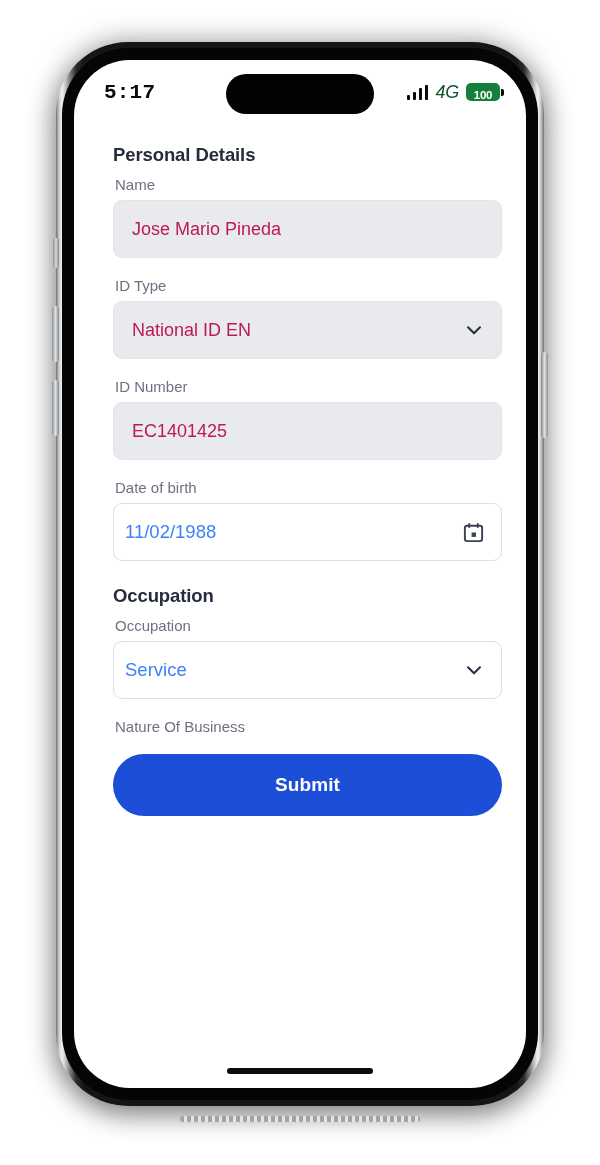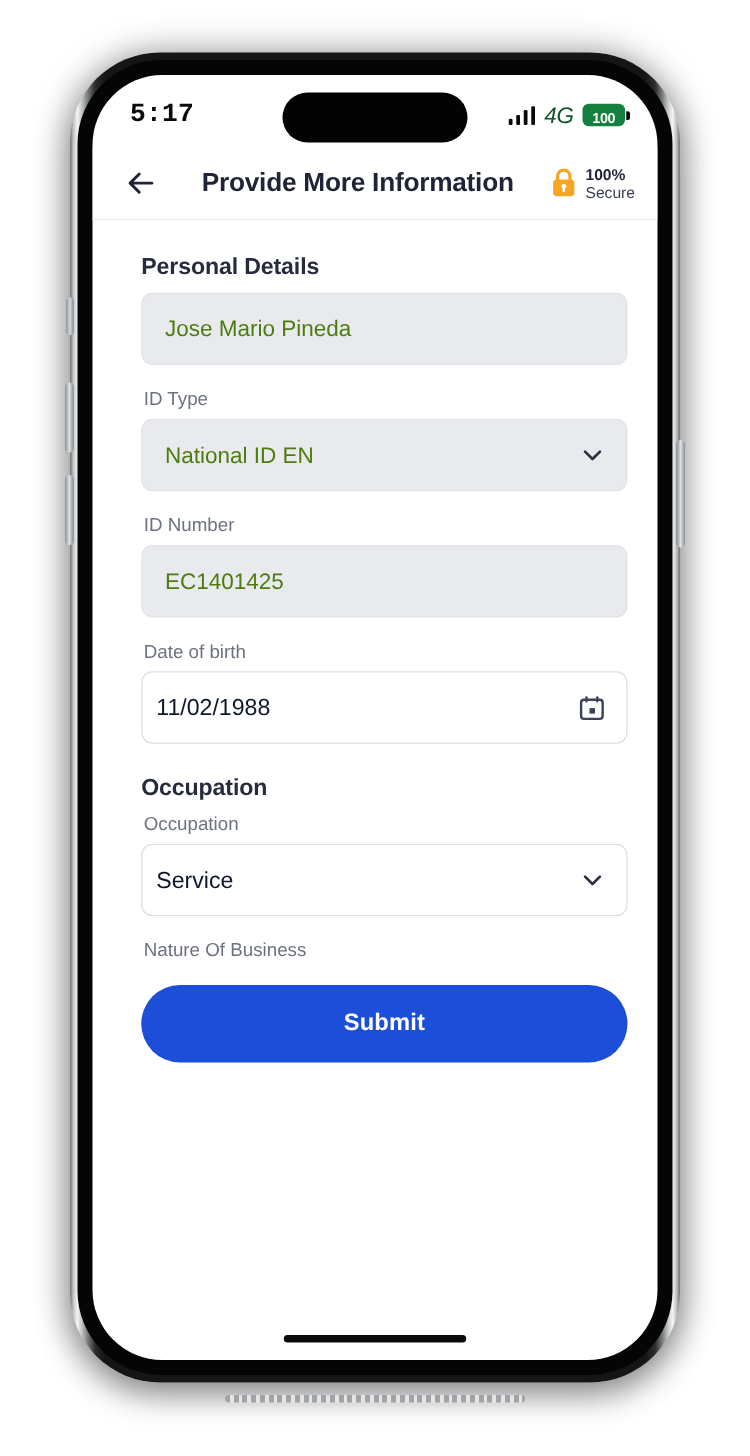--- a/index.html
+++ b/index.html
@@ -258,26 +258,26 @@
     padding: 0 16px 0 18px;
     box-sizing: border-box;
     margin-bottom: 19px;
     font-size: 18px;
   }
   .field .value { flex: 1 1 auto; }
 
   .field.disabled {
     background: #e9eaee;
     border: 1px solid #e2e4e8;
-    color: #4d7c0f;
+    color: #be185d;
   }
   .field.active {
     background: #ffffff;
     border: 1px solid #dcdfe4;
-    color: #0f172a;
+    color: #3b82f6;
     padding-left: 11px;
   }
   .field.active .value { font-size: 18.5px; }
 
   .chevron { flex: 0 0 auto; display: flex; align-items: center; }
   .cal-icon { flex: 0 0 auto; display: flex; align-items: center; }
 
   
   .submit-wrap { padding: 12px 0 0 0; }
   .submit-btn {
@@ -333,45 +333,26 @@
             <i></i>
             <i></i>
         </div>
         <div class="net-label">4G</div>
         <div class="battery">
           <span>100</span>
         </div>
       </div>
     </div>
 
-    <div class="app-header">
-      <div class="back-btn">
-        <svg width="27" height="27" viewBox="0 0 24 24" fill="none">
-          <path d="M20 12H4.5M4.5 12L11 5.5M4.5 12L11 18.5" stroke="#1f2437" stroke-width="2.1" stroke-linecap="round" stroke-linejoin="round"></path>
-        </svg>
-      </div>
-      <div class="header-title">Provide More Information</div>
-      <div class="secure-badge">
-        <svg width="22" height="25" viewBox="0 0 22 25" fill="none">
-          <path d="M6 10V7a5 5 0 0110 0v3" stroke="#F5A623" stroke-width="2.6" stroke-linecap="round" fill="none"></path>
-          <rect x="2.5" y="9.5" width="17" height="13.5" rx="3" fill="#F5A623"></rect>
-          <circle cx="11" cy="15" r="1.9" fill="#ffffff"></circle>
-          <rect x="10" y="15.5" width="2" height="4" rx="1" fill="#ffffff"></rect>
-        </svg>
-        <div class="secure-text">
-          <span class="secure-pct">100%</span>
-          <span class="secure-word">Secure</span>
-        </div>
-      </div>
-    </div>
 
     <div class="form-body">
 
       <div class="section-heading">Personal Details</div>
 
+      <div class="field-label">Name</div>
       <div class="field disabled">
         <span class="value">Jose Mario Pineda</span>
       </div>
 
       <div class="field-label">ID Type</div>
       <div class="field disabled">
         <span class="value">National ID EN</span>
         <span class="chevron">
           <svg width="22" height="22" viewBox="0 0 24 24" fill="none">
             <path d="M5.5 9l6.5 6.5L18.5 9" stroke="#2b3043" stroke-width="2.3" stroke-linecap="round" stroke-linejoin="round"></path>

